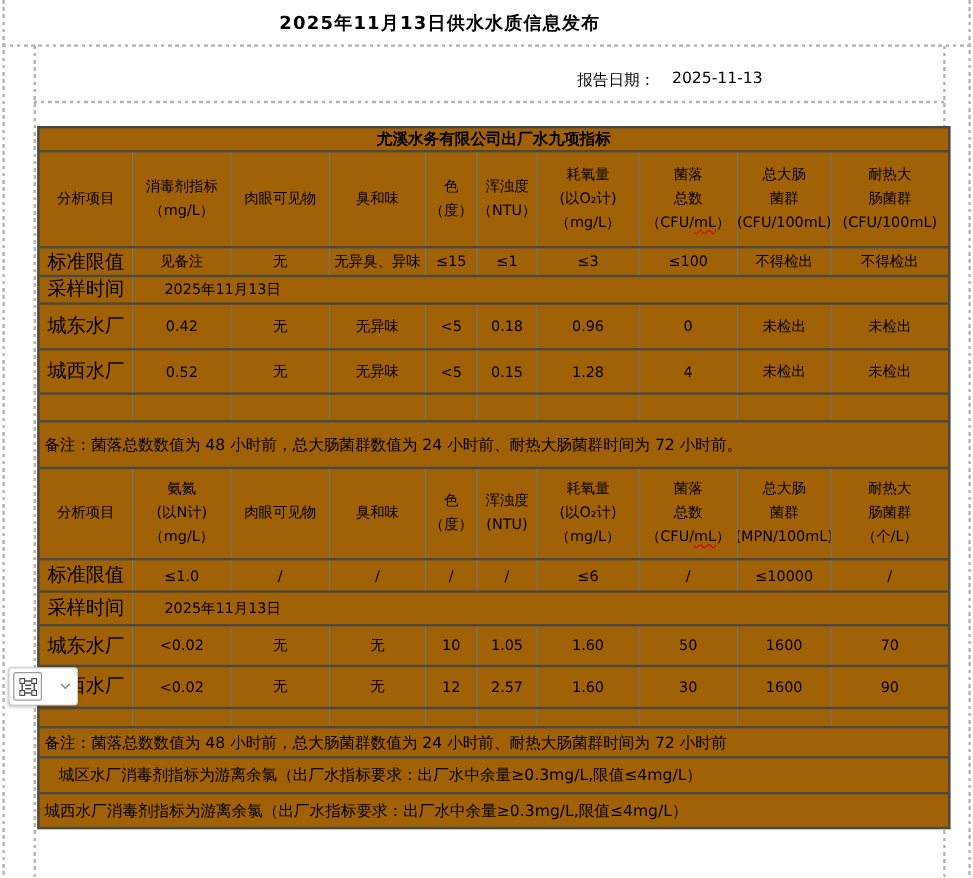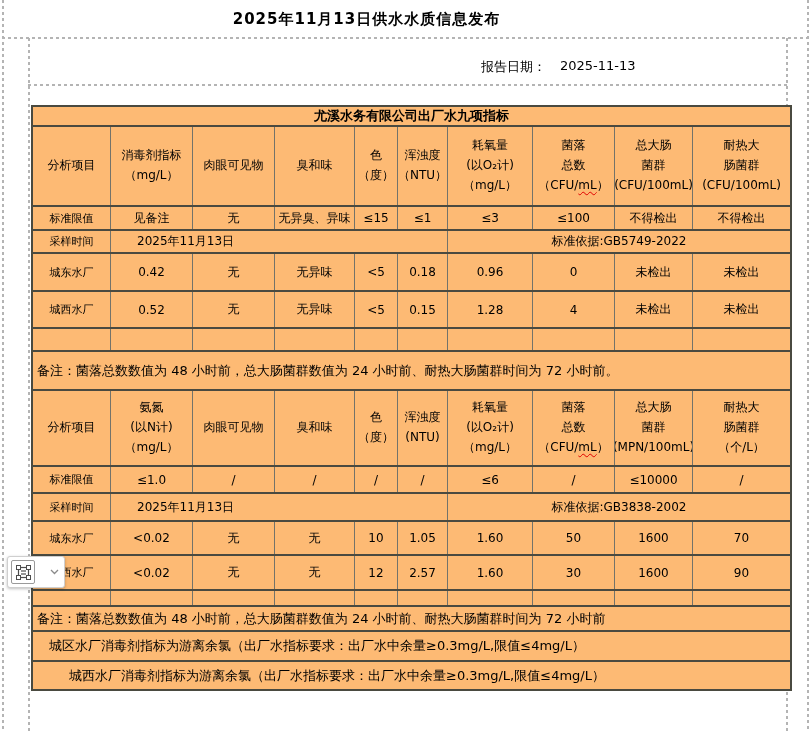--- a/index.html
+++ b/index.html
@@ -7,29 +7,29 @@
         font-family:"DejaVu Sans","Liberation Sans",sans-serif;color:#000;}
   .page-title{position:absolute;top:10px;left:0;width:733px;text-align:center;
         font-size:15px;font-weight:bold;letter-spacing:1px;}
   .report-date{position:absolute;top:58px;left:481px;font-size:13px;display:flex;gap:14px;}
   
   .vdash{position:absolute;width:2px;
         background:repeating-linear-gradient(to bottom,#b4b4b4 0 3px,transparent 3px 6px);}
   .hdash{position:absolute;height:2px;
         background:repeating-linear-gradient(to right,#b4b4b4 0 3px,transparent 3px 6px);}
   
-  .sheet{position:absolute;left:31px;top:105px;width:757px;border:2px solid #4a4a40;background:#fdba74;}
+  .sheet{position:absolute;left:31px;top:105px;width:757px;border:2px solid #4a4a40;background:#a16207;}
   .grid-row{display:grid;box-sizing:border-box;border-bottom:2px solid #4a4a40;}
   .grid-row:last-child{border-bottom:none;}
   .cell,.header-cell,.title-cell,.note-cell{box-sizing:border-box;display:flex;align-items:center;
         justify-content:center;border-right:1px solid #73736a;overflow:hidden;font-size:12px;}
   .cell:last-child,.header-cell:last-child,.title-cell,.note-cell{border-right:none;}
   .title-cell{font-weight:bold;font-size:13px;}
   .header-cell{flex-direction:column;line-height:1.65;text-align:center;padding:1px 0;}
-  .label-cell{font-size:11px;}
+  .label-cell{font-size:16px;}
   .date-cell{justify-content:flex-start;padding-left:26px;}
   .note-cell{justify-content:flex-start;padding-left:4px;font-size:13px;white-space:nowrap;}
   .wavy{text-decoration:underline;text-decoration-style:wavy;text-decoration-color:#e00000;
         text-decoration-thickness:1px;text-underline-offset:2px;}
   
   .float-widget{position:absolute;left:7px;top:556px;width:50px;height:30px;background:#fff;
         border:1px solid #cfcfcf;border-radius:3px;box-shadow:0 1px 3px rgba(0,0,0,.25);
         display:flex;align-items:center;justify-content:space-between;padding:0 3px;z-index:5;}
   .fw-btn{width:22px;height:22px;border:1px solid #9a9a9a;border-radius:2px;display:flex;
         align-items:center;justify-content:center;background:#fff;}
@@ -109,21 +109,20 @@
         <div class="cell">≤15</div>
         <div class="cell">≤1</div>
         <div class="cell">≤3</div>
         <div class="cell">≤100</div>
         <div class="cell">不得检出</div>
         <div class="cell">不得检出</div>
       </div>
       <div class="grid-row" style="grid-template-columns: 78px 82px 82px 80px 43px 50px 85px 82px 78px 97px; height: 23px;">
         <div class="cell label-cell">采样时间</div>
         <div class="cell date-cell" style="grid-column: span 5;">2025年11月13日</div>
-        <div class="cell" style="grid-column: span 4;">标准依据:GB5749-2022</div>
       </div>
       <div class="grid-row" style="grid-template-columns: 78px 82px 82px 80px 43px 50px 85px 82px 78px 97px; height: 38px;">
         <div class="cell label-cell">城东水厂</div>
         <div class="cell">0.42</div>
         <div class="cell">无</div>
         <div class="cell">无异味</div>
         <div class="cell">&lt;5</div>
         <div class="cell">0.18</div>
         <div class="cell">0.96</div>
         <div class="cell">0</div>
@@ -209,21 +208,20 @@
         <div class="cell">/</div>
         <div class="cell">/</div>
         <div class="cell">≤6</div>
         <div class="cell">/</div>
         <div class="cell">≤10000</div>
         <div class="cell">/</div>
       </div>
       <div class="grid-row" style="grid-template-columns: 78px 82px 82px 80px 43px 50px 85px 82px 78px 97px; height: 28px;">
         <div class="cell label-cell">采样时间</div>
         <div class="cell date-cell" style="grid-column: span 5;">2025年11月13日</div>
-        <div class="cell" style="grid-column: span 4;">标准依据:GB3838-2002</div>
       </div>
       <div class="grid-row" style="grid-template-columns: 78px 82px 82px 80px 43px 50px 85px 82px 78px 97px; height: 34px;">
         <div class="cell label-cell">城东水厂</div>
         <div class="cell">&lt;0.02</div>
         <div class="cell">无</div>
         <div class="cell">无</div>
         <div class="cell">10</div>
         <div class="cell">1.05</div>
         <div class="cell">1.60</div>
         <div class="cell">50</div>
@@ -254,21 +252,21 @@
         <div class="cell"></div>
         <div class="cell"></div>
       </div>
       <div class="grid-row" style="grid-template-columns: 78px 82px 82px 80px 43px 50px 85px 82px 78px 97px; height: 25px;">
         <div class="note-cell" style="grid-column: span 10;">备注：菌落总数数值为 48 小时前，总大肠菌群数值为 24 小时前、耐热大肠菌群时间为 72 小时前</div>
       </div>
       <div class="grid-row" style="grid-template-columns: 78px 82px 82px 80px 43px 50px 85px 82px 78px 97px; height: 30px; padding-left: 12px;">
         <div class="note-cell" style="grid-column: span 10;">城区水厂消毒剂指标为游离余氯（出厂水指标要求：出厂水中余量≥0.3mg/L,限值≤4mg/L）</div>
       </div>
       <div class="grid-row" style="grid-template-columns: 78px 82px 82px 80px 43px 50px 85px 82px 78px 97px; height: 27px;">
-        <div class="note-cell" style="grid-column: span 10; margin-left: 32px;">城西水厂消毒剂指标为游离余氯（出厂水指标要求：出厂水中余量≥0.3mg/L,限值≤4mg/L）</div>
+        <div class="note-cell" style="grid-column: span 10;">城西水厂消毒剂指标为游离余氯（出厂水指标要求：出厂水中余量≥0.3mg/L,限值≤4mg/L）</div>
       </div>
     </div>
 
   <div class="float-widget">
     <div class="fw-btn">
       <svg width="15" height="15" viewBox="0 0 15 15">
         <rect x="2.5" y="2.5" width="10" height="10" fill="none" stroke="#4d4d4d" stroke-width="1.2"></rect>
         <rect x="0.5" y="0.5" width="4" height="4" fill="#ffffff" stroke="#4d4d4d"></rect>
         <rect x="10.5" y="0.5" width="4" height="4" fill="#ffffff" stroke="#4d4d4d"></rect>
         <rect x="0.5" y="10.5" width="4" height="4" fill="#ffffff" stroke="#4d4d4d"></rect>

